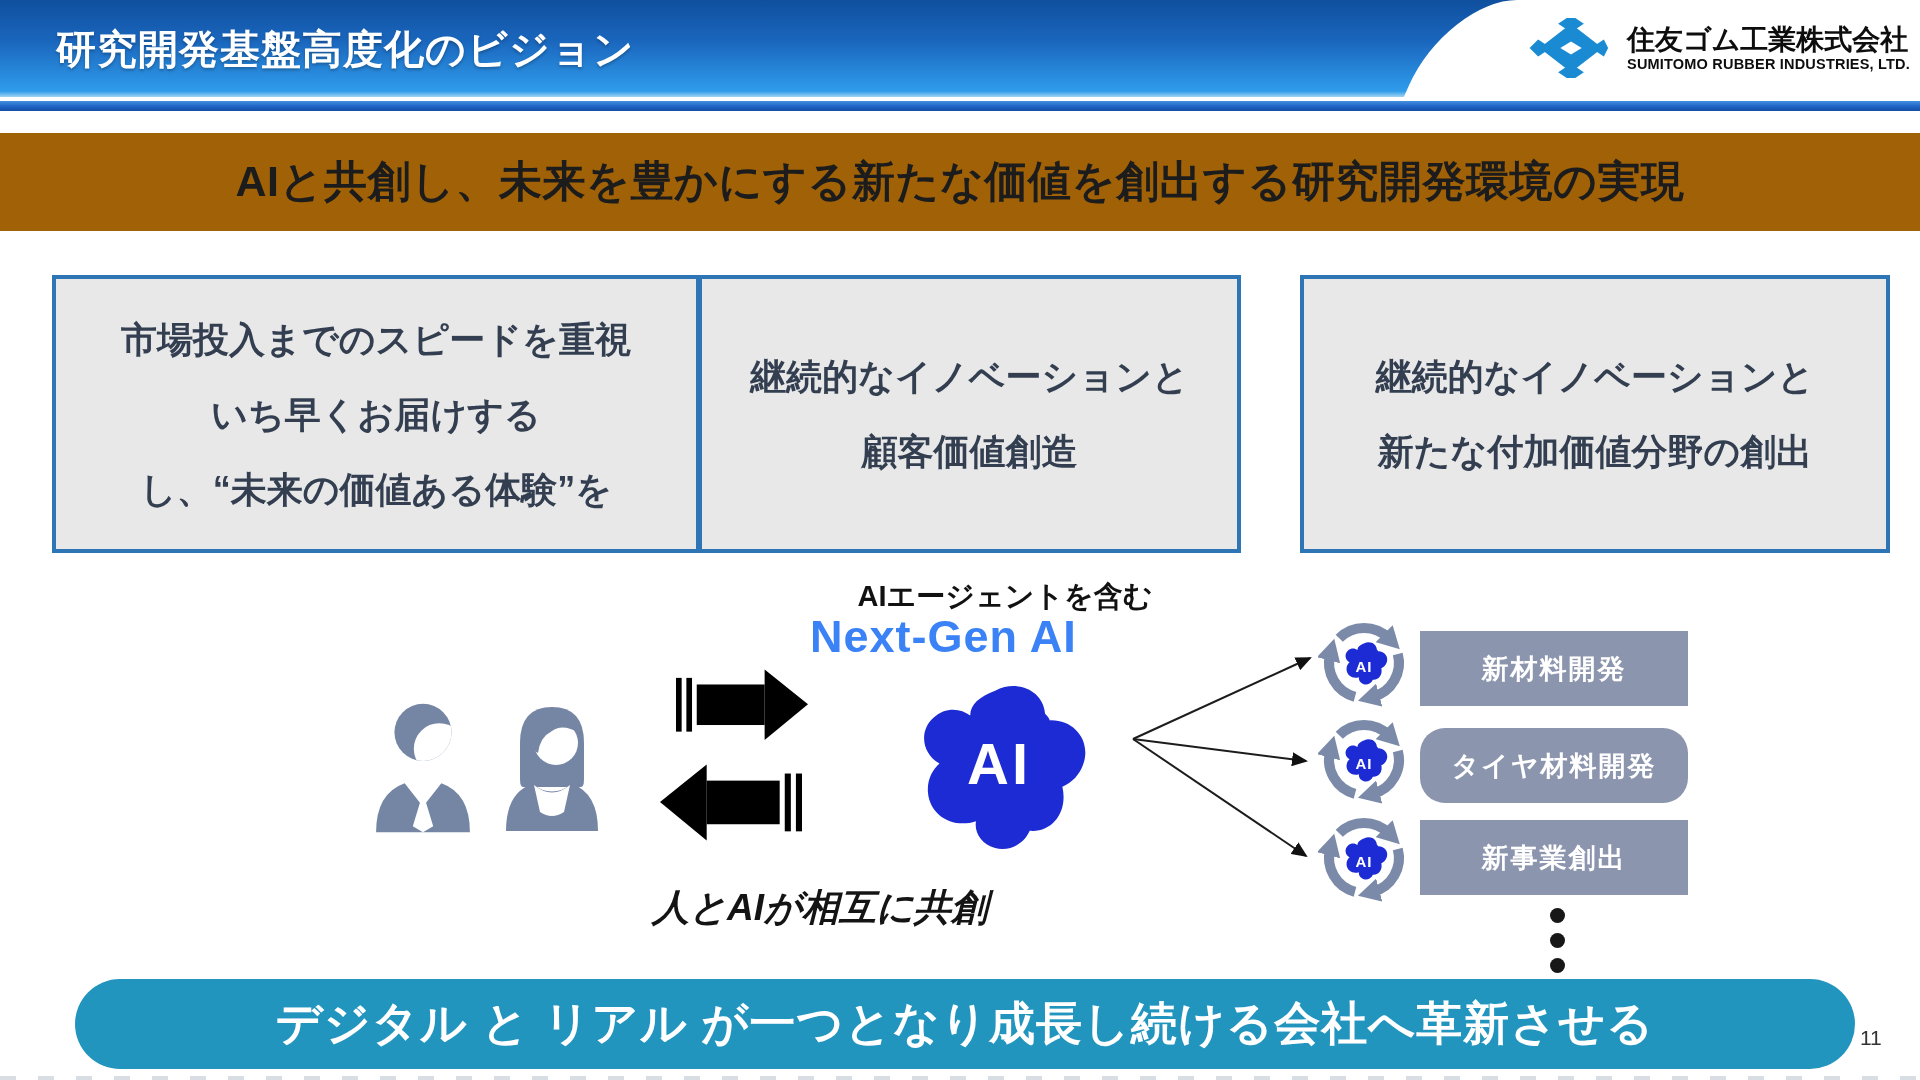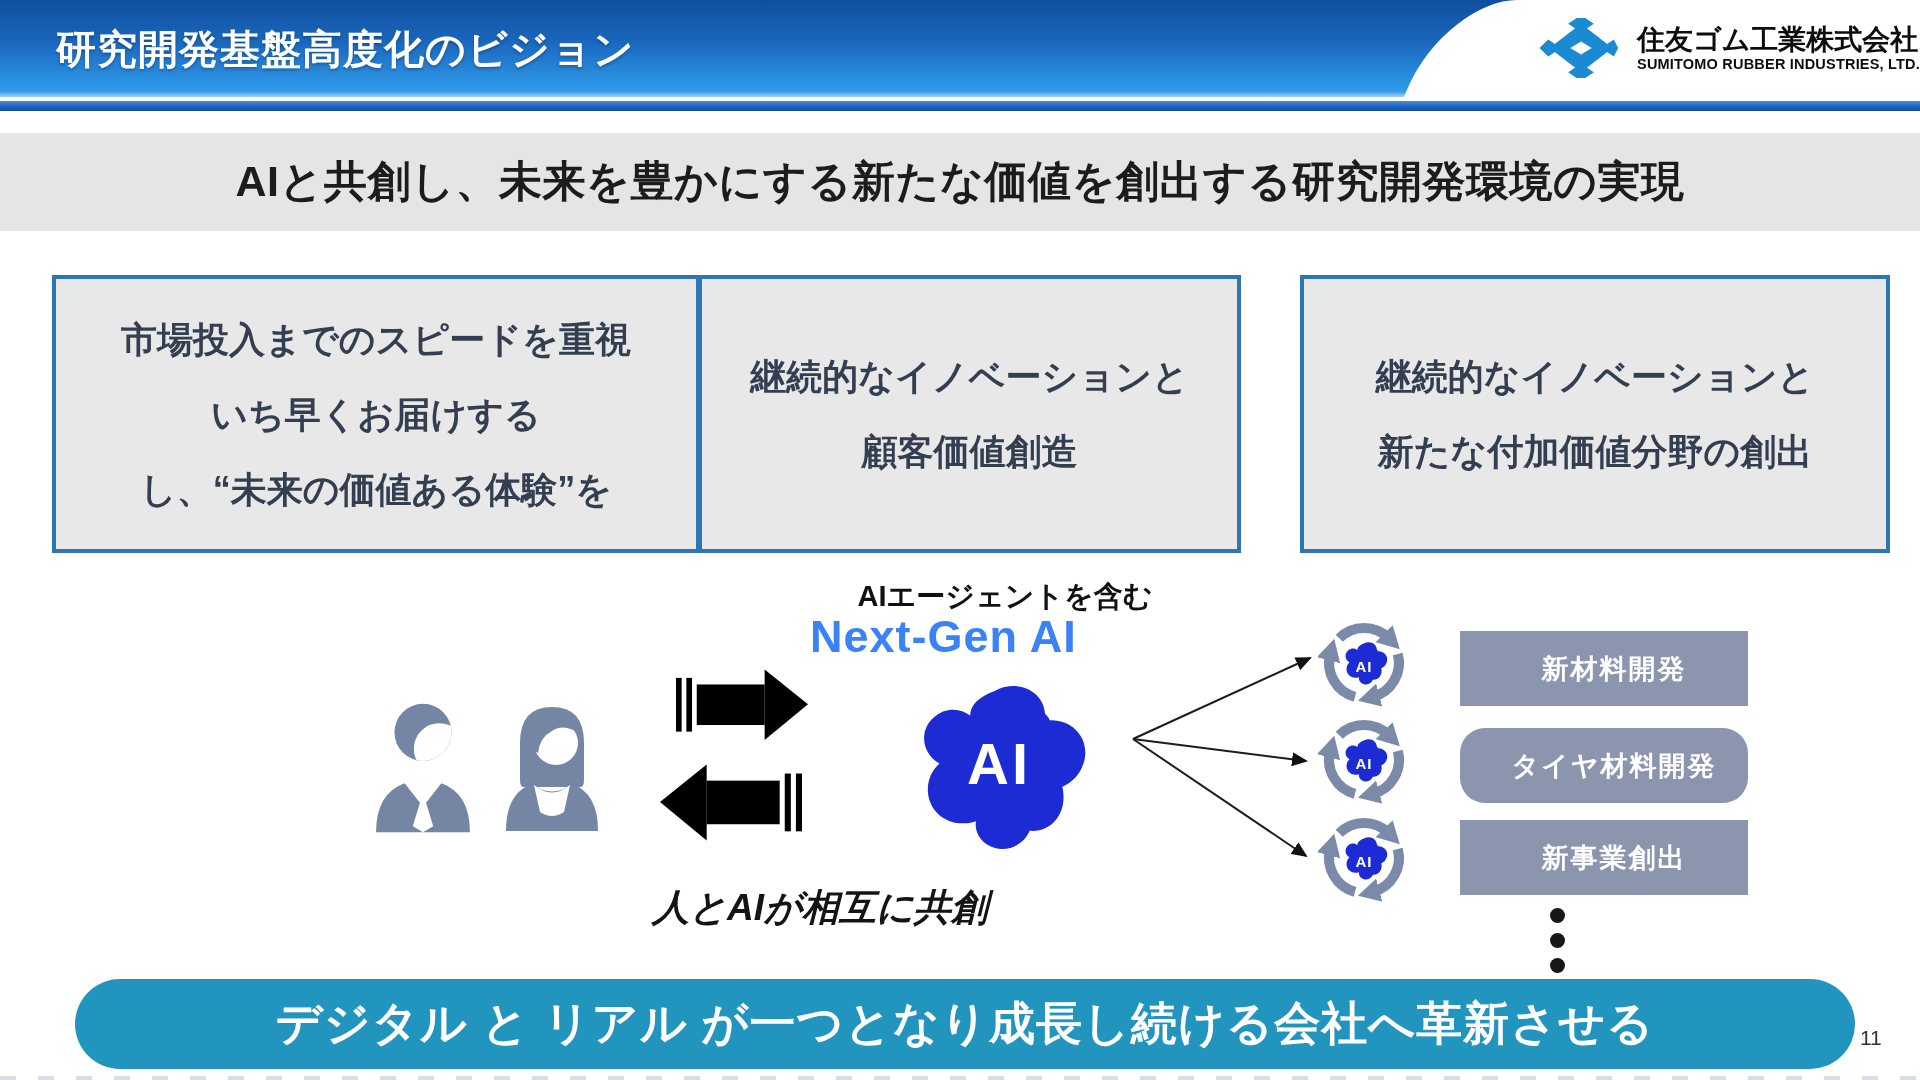--- a/index.html
+++ b/index.html
@@ -11,31 +11,31 @@
   .abs{position:absolute;}
 
   
   .header{top:0;left:0;width:1920px;height:97px;
     background:linear-gradient(180deg,#0f4f9e 0%,#1a66bd 42%,#2f9ceb 94%,#9fd4f2 100%);}
   .header-title{left:56px;top:22px;font-size:40px;font-weight:bold;color:#ffffff;
     letter-spacing:1px;text-shadow:0 2px 3px rgba(0,0,0,.25);white-space:nowrap;}
   .logo-panel{top:0;right:0;width:545px;height:97px;overflow:hidden;}
   .logo-shape{position:absolute;top:0;left:72px;width:620px;height:120px;background:#ffffff;
     transform:skewX(-24deg);transform-origin:top left;border-top-left-radius:70px 85px;}
-  .logo-content{position:absolute;top:18px;right:0;display:flex;align-items:center;gap:13px;}
+  .logo-content{position:absolute;top:18px;right:10px;display:flex;align-items:center;gap:13px;}
   .logo-mark{width:86px;height:60px;display:block;}
   .logo-text{display:flex;flex-direction:column;justify-content:center;}
   .logo-ja{font-size:28px;font-weight:bold;color:#0d0d0d;letter-spacing:0;line-height:32px;white-space:nowrap;}
   .logo-en{font-size:14.5px;font-weight:bold;color:#0d0d0d;letter-spacing:.2px;line-height:17px;white-space:nowrap;}
 
   .stripe{top:101px;left:0;width:1920px;height:10px;
     background:linear-gradient(180deg,#4390e0 0%,#1f63c4 55%,#164ea6 100%);}
 
   
-  .vision-banner{top:133px;left:0;width:1920px;height:98px;background:#e5e5e5;
+  .vision-banner{top:133px;left:0;width:1920px;height:98px;background:#a16207;
     display:flex;align-items:center;justify-content:center;}
   .vision-banner span{font-size:43px;font-weight:bold;color:#1c1c1c;letter-spacing:.5px;white-space:nowrap;}
 
   
   .pillar{top:275px;height:278px;background:#e8e8e8;border:4px solid #2e75b6;box-sizing:border-box;
     display:flex;flex-direction:column;justify-content:center;text-align:center;
     font-weight:bold;color:#333f50;}
   .pillar .ln{font-size:36px;line-height:75px;white-space:nowrap;}
   .pillar-1{left:52px;width:648px;}
   .pillar-2{left:698px;width:543px;}
@@ -53,22 +53,22 @@
   .ai-blob-label{position:absolute;inset:0;display:flex;align-items:center;justify-content:center;
     color:#fff;font-size:58px;font-weight:bold;letter-spacing:3px;padding-bottom:6px;}
   .fan-svg{left:1098px;top:622px;width:232px;height:252px;}
 
   .cycle-icon{left:1318px;width:92px;height:92px;}
   .cycle-icon svg{position:absolute;inset:0;width:100%;height:100%;}
   .cycle-1{top:617px;} .cycle-2{top:714px;} .cycle-3{top:812px;}
   .ai-badge{position:absolute;inset:0;display:flex;align-items:center;justify-content:center;
     color:#fff;font-size:15px;font-weight:bold;padding-top:7px;letter-spacing:1px;}
 
-  .app-box{left:1460px;width:268px;height:75px;background:#8c95ae;
-    display:flex;align-items:center;justify-content:center;padding-left:20px;}
+  .app-box{left:1420px;width:268px;height:75px;background:#8c95ae;
+    display:flex;align-items:center;justify-content:center;}
   .app-box span{color:#ffffff;font-size:27px;font-weight:bold;letter-spacing:2px;white-space:nowrap;}
   .app-1{top:631px;} .app-2{top:728px;border-radius:25px;} .app-3{top:820px;}
 
   .cap-cocreate{top:883px;left:540px;width:560px;text-align:center;font-size:37px;font-weight:bold;color:#141414;white-space:nowrap;font-style:italic;}
 
   .dots-col{left:1550px;top:908px;display:flex;flex-direction:column;}
   .dot{width:15px;height:15px;border-radius:50%;background:#171717;margin-bottom:10px;}
 
   
   .bottom-banner{left:75px;top:979px;width:1780px;height:90px;background:#2295bf;border-radius:46px;

